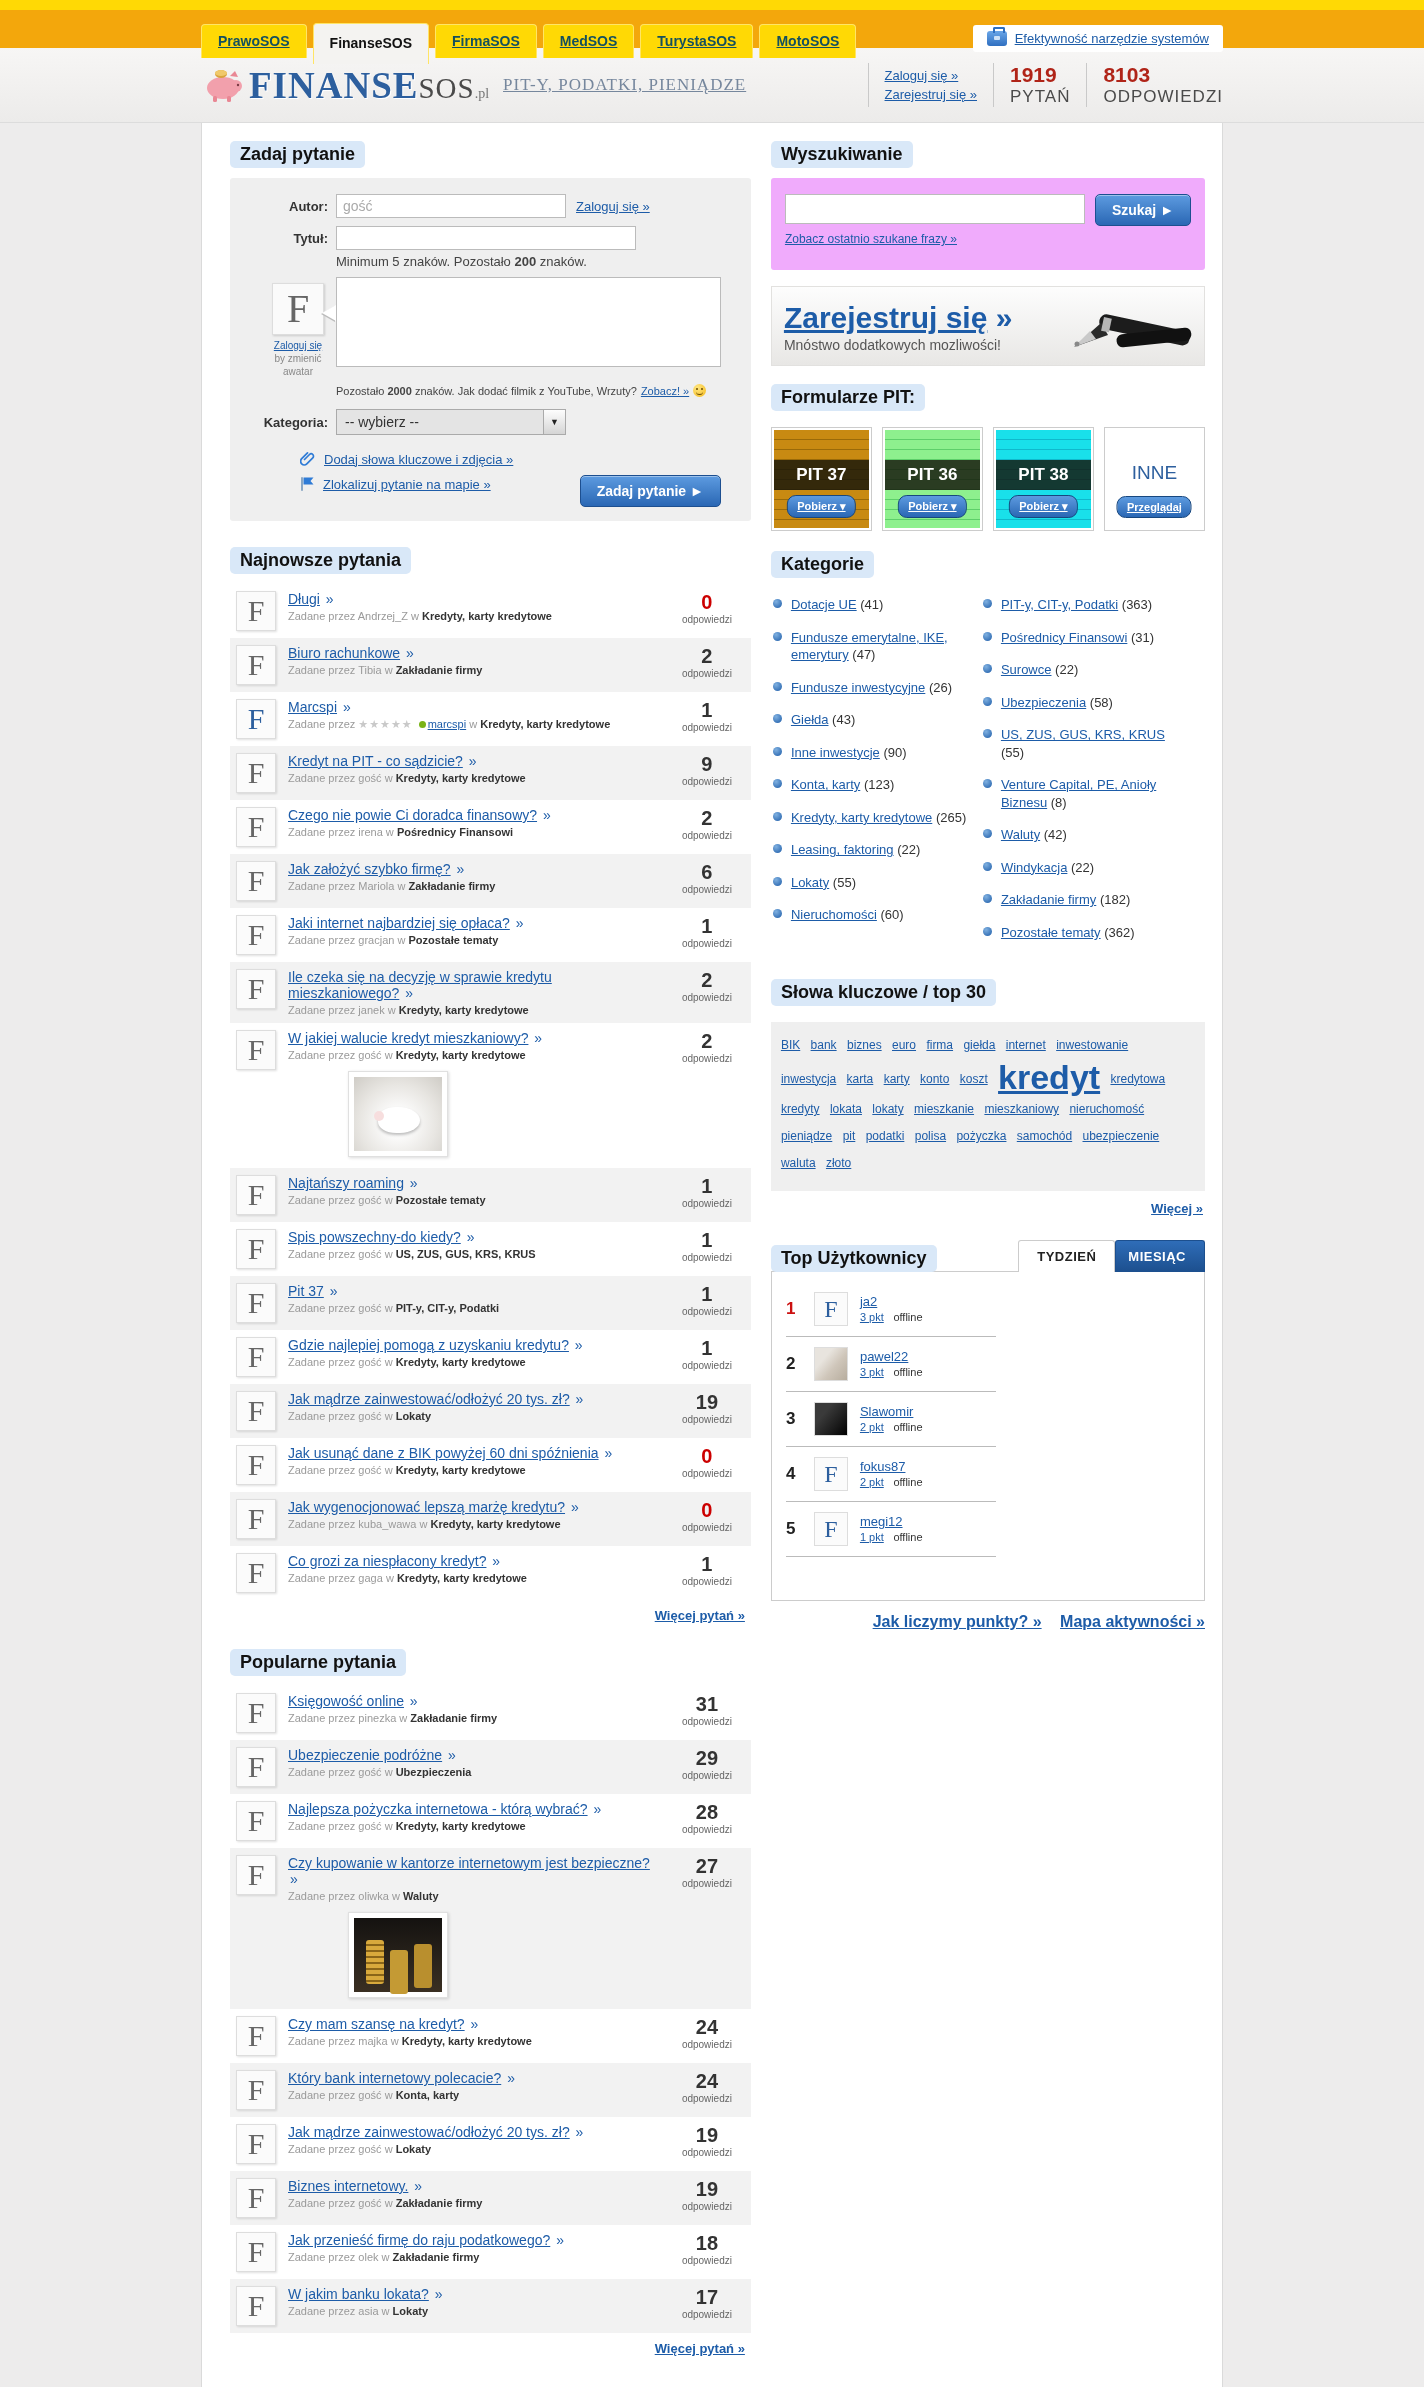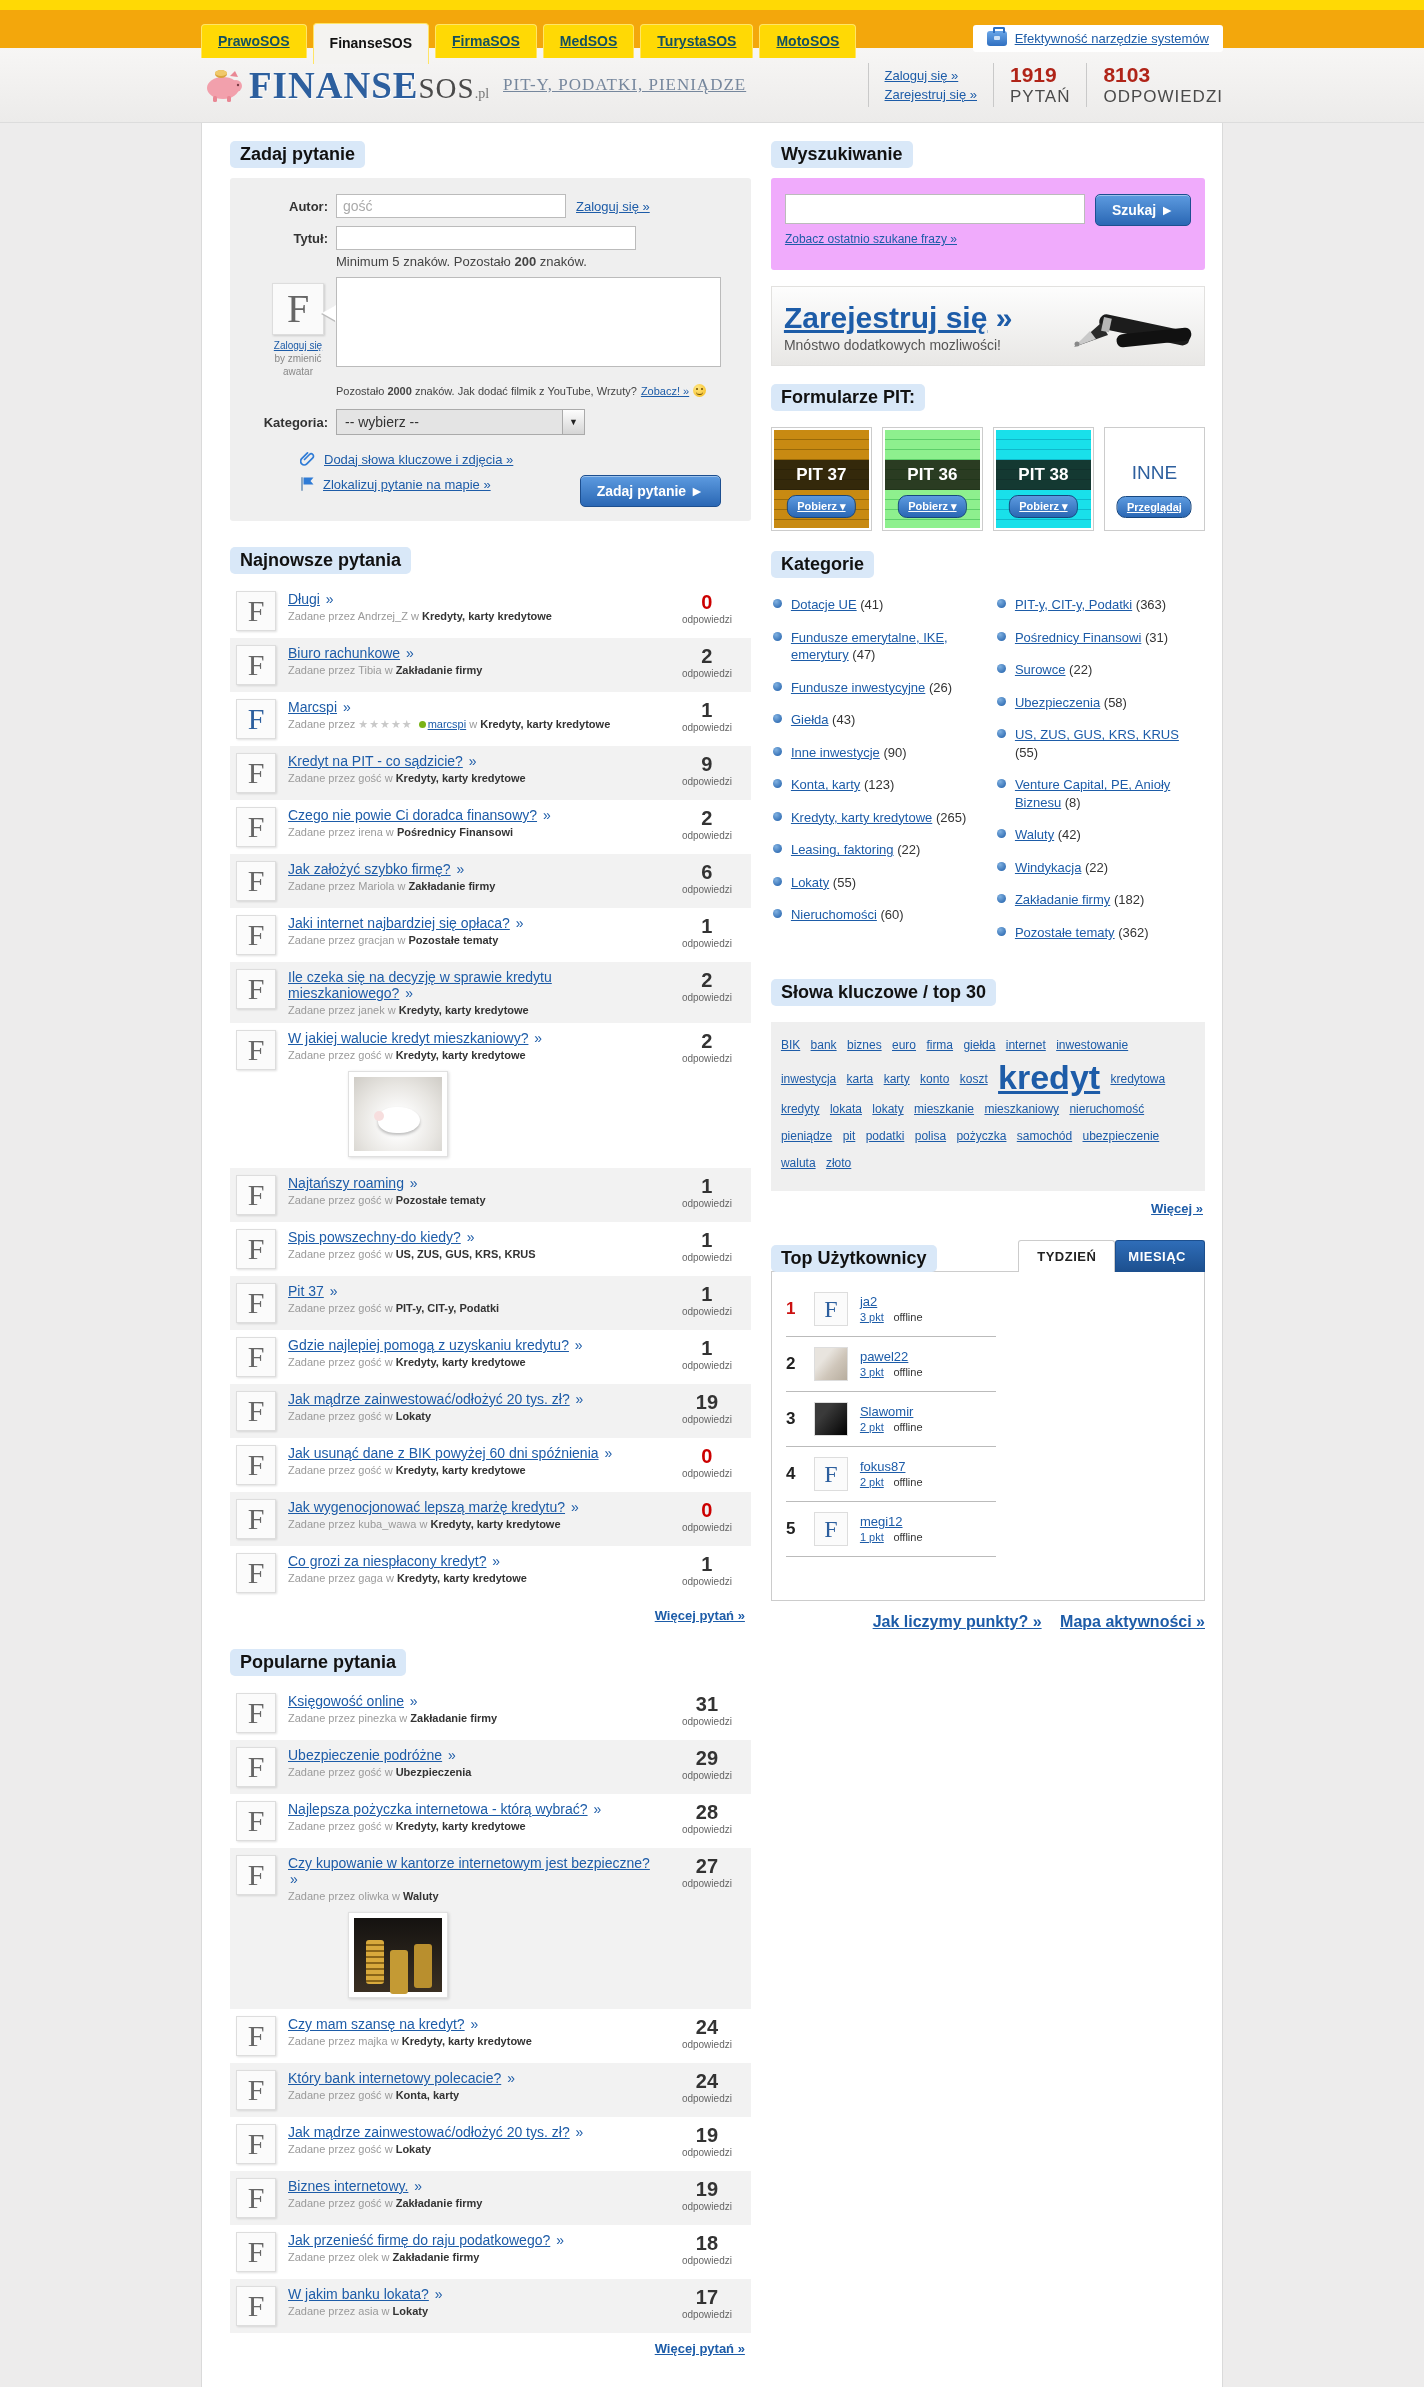--- a/index.html
+++ b/index.html
@@ -56,21 +56,21 @@
   .avatar-cell { width:76px; text-align:center; }
   .avatar-big { width:52px; height:52px; background:#fafafa; border:1px solid #ddd; margin:6px auto 4px; font-family:"Liberation Serif", serif; font-size:40px; color:#666; line-height:50px; text-align:center; box-shadow:1px 1px 2px rgba(0,0,0,.15); }
   .avatar-cap { font-size:10px; color:#888; line-height:1.3; }
   .bubble { position:relative; flex:1; }
   .bubble textarea { width:100%; height:90px; border:1px solid #bbb; background:#fff; resize:none; }
   .bubble:before { content:""; position:absolute; left:-14px; top:28px; border:8px solid transparent; border-right-color:#fff; border-width:8px 14px 8px 0; filter:drop-shadow(-1px 1px 0 #bbb); }
   .help2 { margin:0 0 12px 76px; font-size:11px; color:#444; display:flex; align-items:center; gap:4px; flex-wrap:wrap; }
   .smiley { width:13px; height:13px; border-radius:50%; background:radial-gradient(circle at 35% 30%, #ffe680, #f4b91a); position:relative; display:inline-block; }
   .smiley:before { content:""; position:absolute; top:4px; left:3px; width:2px; height:2px; background:#6b4b00; border-radius:50%; box-shadow:5px 0 0 #6b4b00; }
   .smiley:after { content:""; position:absolute; left:3px; top:6px; width:7px; height:4px; border-bottom:1.5px solid #6b4b00; border-radius:0 0 6px 6px; }
-  .select { width:249px; height:26px; background:#e4e4e4; border:1px solid #aaa; display:flex; align-items:center; justify-content:space-between; padding-left:8px; color:#333; font-size:14px; cursor:pointer; }
+  .select { width:230px; height:26px; background:#e4e4e4; border:1px solid #aaa; display:flex; align-items:center; justify-content:space-between; padding-left:8px; color:#333; font-size:14px; cursor:pointer; }
   .select .arr { width:22px; height:24px; background:linear-gradient(#fdfdfd,#d5d5d5); border-left:1px solid #aaa; display:flex; align-items:center; justify-content:center; color:#222; font-size:9px; }
   .select .arr:before { content:"▼"; }
   .attach-links { margin:16px 0 0 40px; }
   .attach-links .al { display:flex; align-items:center; gap:8px; margin-bottom:9px; font-size:13px; }
   .submit-row { text-align:right; margin-top:-26px; }
   .btn-blue { display:inline-block; background:linear-gradient(#5d9be0,#2a67b4); border:1px solid #1d4f90; border-radius:5px; color:#fff; font-weight:bold; font-size:14px; padding:7px 16px; text-decoration:none; box-shadow:inset 0 1px 0 rgba(255,255,255,.4); cursor:pointer; }
 
   
   .qlist { margin-bottom:6px; }
   .q-item { display:flex; padding:7px 8px 7px 6px; align-items:flex-start; }
@@ -114,21 +114,21 @@
   .pit-card { width:101px; height:104px; border:1px solid #ccc; background:#fff; padding:2px; position:relative; box-shadow:0 0 0 3px #fff inset; }
   .pit-card .inner { width:100%; height:100%; position:relative; overflow:hidden; }
   .pit-card.pit37 .inner { background:repeating-linear-gradient(#c88a12 0 9px, #9a6a08 9px 10px); }
   .pit-card.pit36 .inner { background:repeating-linear-gradient(#8ef08e 0 9px, #5ecf6a 9px 10px); }
   .pit-card.pit38 .inner { background:repeating-linear-gradient(#19e0ea 0 9px, #0fb9cc 9px 10px); }
   .pit-card.inne .inner { background:#fff; }
   .pit-band { position:absolute; top:30px; left:-2px; right:-2px; background:rgba(20,20,10,.82); color:#fff; font-size:17px; font-weight:bold; text-align:center; padding:5px 0; }
   .pit-plain { position:absolute; top:32px; width:100%; text-align:center; font-size:19px; color:#2d5f9e; }
   .btn-small { position:absolute; bottom:10px; left:50%; transform:translateX(-50%); background:linear-gradient(#5d9be0,#2a67b4); border:1px solid #17477f; border-radius:9px; color:#fff; font-size:11px; font-weight:bold; padding:4px 9px; white-space:nowrap; cursor:pointer; }
 
-  .cats { display:flex; gap:14px; margin:8px 0 22px; }
+  .cats { display:flex; margin:8px 0 22px; }
   .cat-col { width:210px; list-style:none; }
   .cat-col li { position:relative; padding:0 0 15px 20px; font-size:13px; line-height:1.35; }
   .cat-col li:before { content:""; position:absolute; left:2px; top:3px; width:9px; height:9px; border-radius:50%; background:radial-gradient(circle at 35% 30%, #7fb0e0, #1d5ca8); }
   .cat-count { color:#333; }
 
   .tag-box { background:#efefef; padding:12px 10px; margin:6px 0 8px; }
   .tag-box a { margin:0 7px 4px 0; display:inline-block; font-size:12px; line-height:1.9; }
   .tag-box a.big { font-size:34px; font-weight:bold; line-height:1; vertical-align:middle; }
   .more-small { text-align:right; font-size:13px; font-weight:bold; margin:10px 2px 24px 0; }
 

